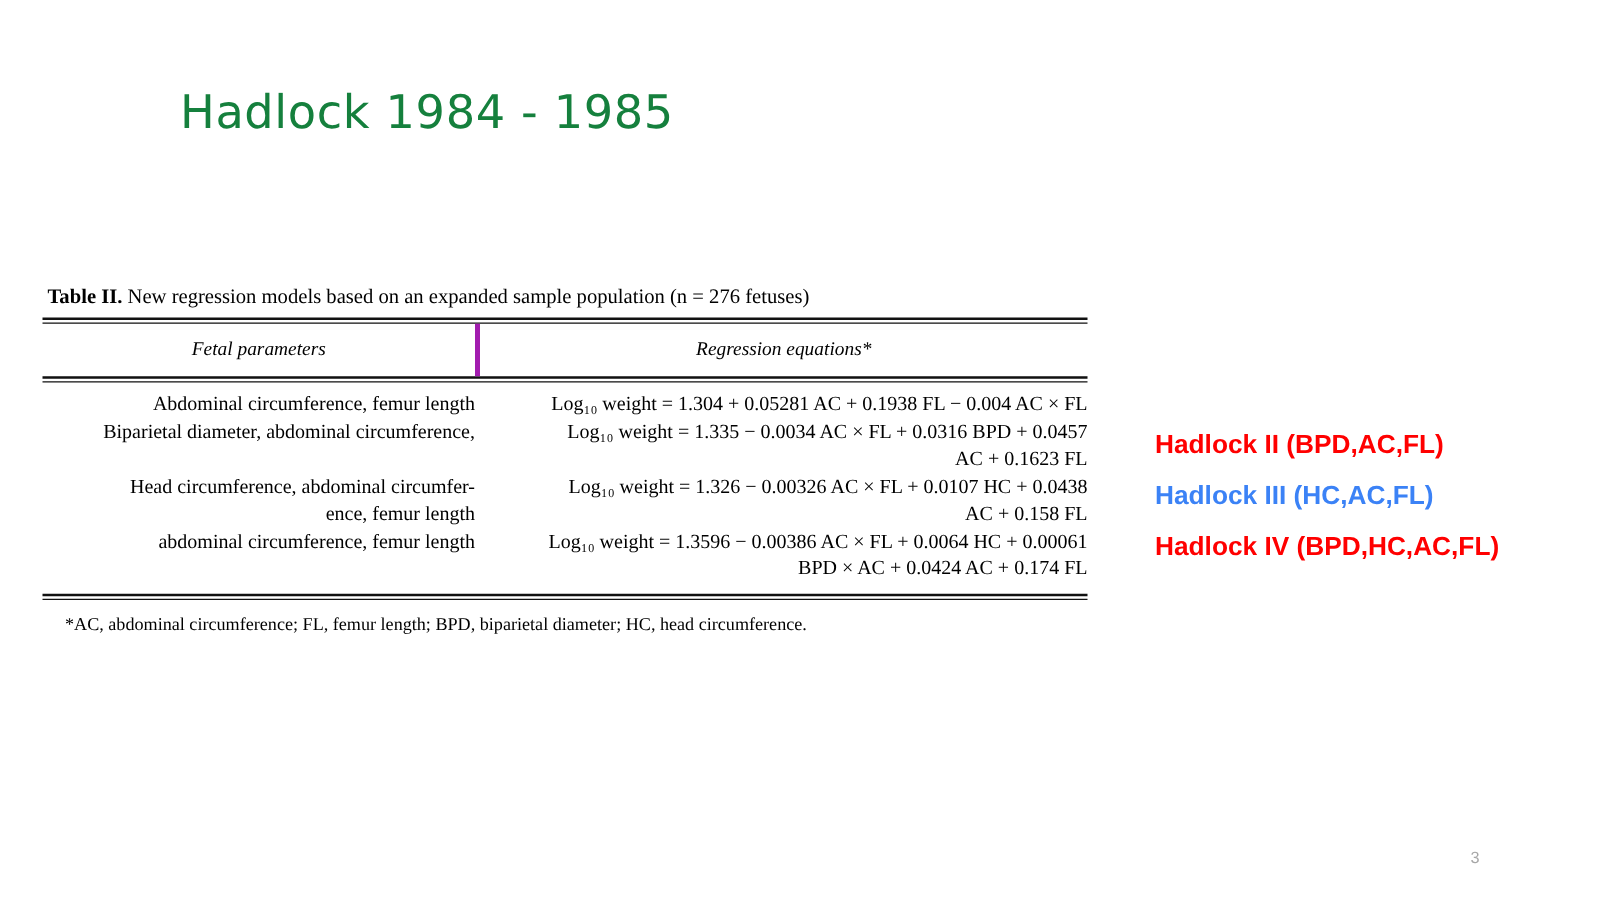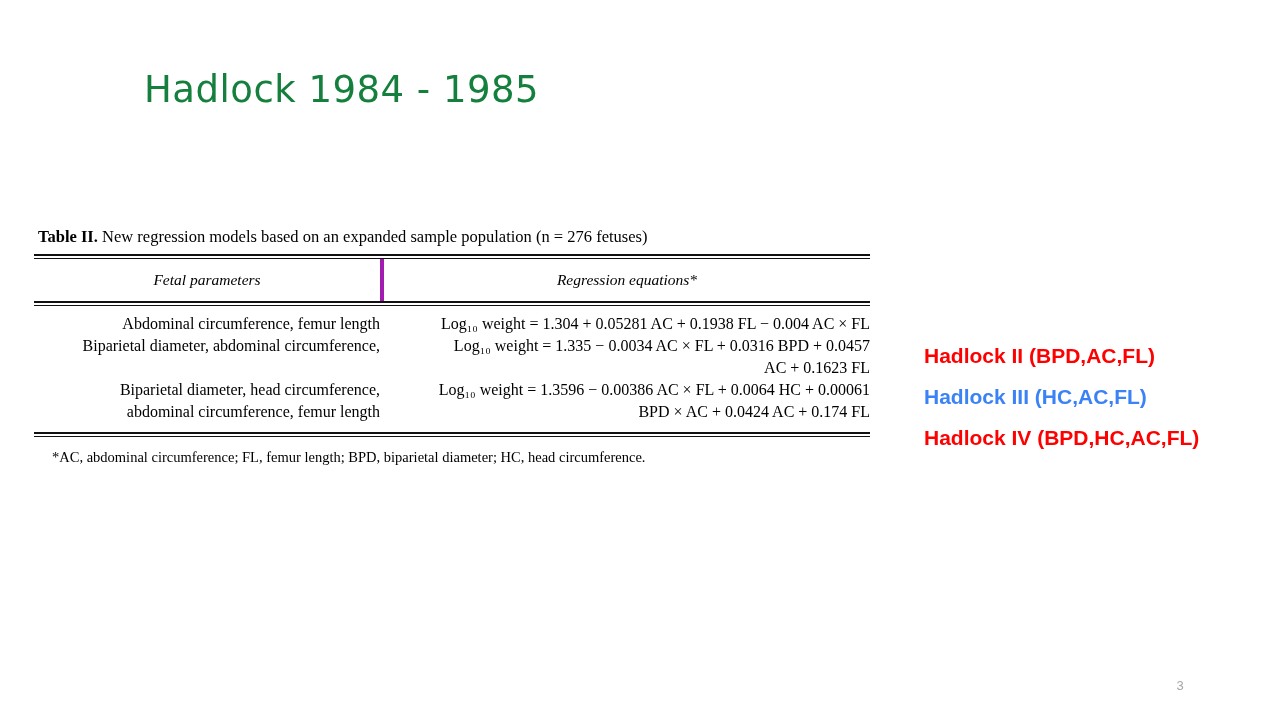--- a/index.html
+++ b/index.html
@@ -193,24 +193,33 @@
       <div class="trow">
         <div class="cell-params">
           <div class="line">Biparietal diameter, abdominal circumference,</div>
         </div>
         <div class="cell-eq">
           <div class="line">Log₁₀ weight = 1.335 − 0.0034 AC × FL + 0.0316 BPD + 0.0457</div>
           <div class="line cont-eq">AC + 0.1623 FL</div>
         </div>
       </div>
 
-
-      <div class="trow">
-        <div class="cell-params">
-          <div class="line">Biparietal diameter, head circumference,</div>
+      <div class="trow">
+        <div class="cell-params">
+          <div class="line">Head circumference, abdominal circumfer-</div>
+          <div class="line cont">ence, femur length</div>
+        </div>
+        <div class="cell-eq">
+          <div class="line">Log₁₀ weight = 1.326 − 0.00326 AC × FL + 0.0107 HC + 0.0438</div>
+          <div class="line cont-eq">AC + 0.158 FL</div>
+        </div>
+      </div>
+
+      <div class="trow">
+        <div class="cell-params">
           <div class="line cont">abdominal circumference, femur length</div>
         </div>
         <div class="cell-eq">
           <div class="line">Log₁₀ weight = 1.3596 − 0.00386 AC × FL + 0.0064 HC + 0.00061</div>
           <div class="line cont-eq">BPD × AC + 0.0424 AC + 0.174 FL</div>
         </div>
       </div>
 
     </div>
 

